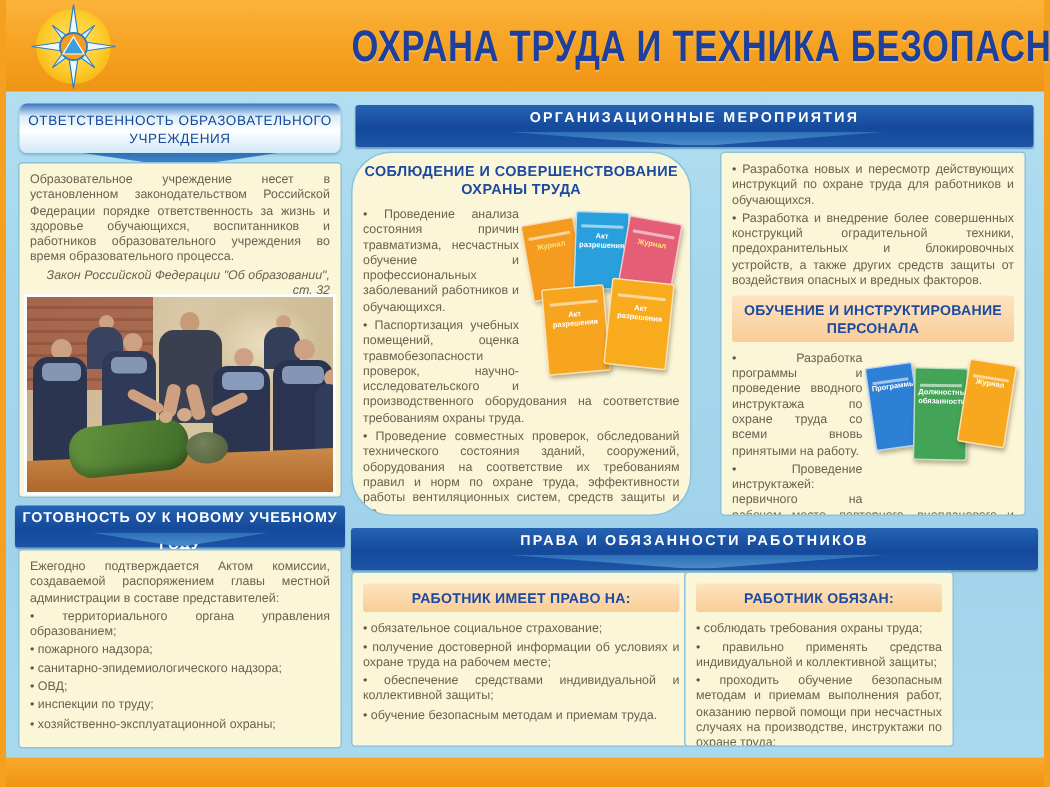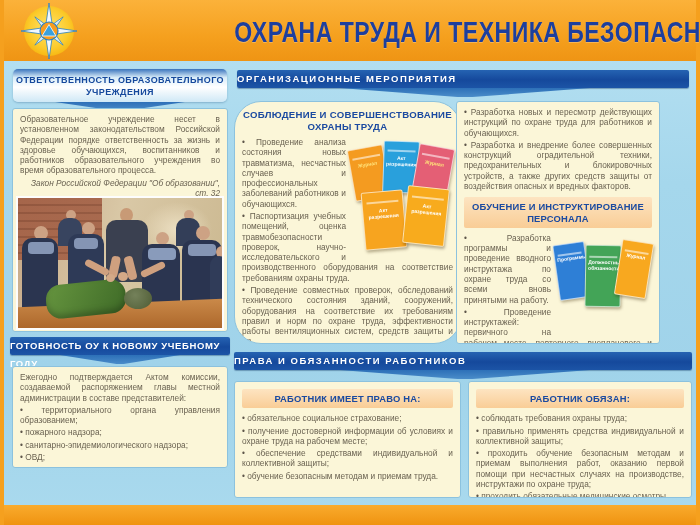--- a/index.html
+++ b/index.html
@@ -24,22 +24,22 @@
     position:absolute; left:225px; top:15px; width:465px; text-align:center;
     font-size:24px; font-weight:bold; color:#1d3f9e; letter-spacing:.5px;
     transform:scaleY(1.22) scaleX(0.96); transform-origin:center top;
     text-shadow:0 1px 0 rgba(255,255,255,.25);
     white-space:nowrap;
   }
 
   
   .bluebar {
     position:absolute; background:linear-gradient(180deg,#2563b2 0%,#15499c 55%,#1c54a6 100%);
-    color:#fff; font-weight:bold; border-radius:2px;
-    font-size:9.5px; letter-spacing:1.5px; line-height:18px; height:18px;
+    color:#fff; font-weight:bold; text-align:center; border-radius:2px;
+    font-size:9.5px; letter-spacing:1.5px; line-height:18px; height:28px;
     box-shadow:0 1px 1px rgba(0,40,90,.35);
   }
   .vee { position:absolute; background:linear-gradient(180deg,#2d70b8,#4a8cc9);
     clip-path:polygon(0 0,100% 0,53% 100%,47% 100%); height:9px; }
   .panel {
     position:absolute; background:#fbf6d8; border:1px solid #8cc2de; border-radius:3px;
     padding:5px 7px; color:#6a6251; font-size:8.3px; line-height:1.24;
     overflow:hidden; text-align:justify;
   }
   .panel-h { color:#1b4aa0; font-weight:bold; font-size:9.6px; line-height:1.2;
@@ -48,21 +48,21 @@
     color:#1b4aa0; font-weight:bold; font-size:9.4px; line-height:1.2; text-align:center;
     padding:4px 4px; margin:2px 0 5px; letter-spacing:.2px; }
   ul.blist { list-style:none; }
   ul.blist li { margin-bottom:2px; }
   ul.blist li::before { content:"• "; color:#5e564a; }
 
   
   .ribbon {
     position:absolute; left:13px; top:69px; width:214px; height:33px; border-radius:5px;
     background:linear-gradient(180deg,#3a74bd 0%,#d9edf9 26%,#ffffff 55%,#cfe8f6 100%);
-    color:#15489c; font-weight:bold; font-size:9px; line-height:1.35; text-align:center;
+    color:#15489c; font-weight:normal; font-size:9px; line-height:1.35; text-align:center;
     padding-top:5px; letter-spacing:.4px; box-shadow:0 1px 2px rgba(0,50,100,.25);
   }
 
   
   .photo { position:absolute; left:16px; top:196px; width:208px; height:134px;
     border:2px solid #fdfdfd; background:linear-gradient(105deg,#c6a887 0%,#d9c8a6 45%,#cbb890 100%);
     overflow:hidden; }
   .photo .brick { position:absolute; left:0; top:0; width:84px; height:62px; opacity:.85;
     background:repeating-linear-gradient(0deg,#a05a40 0 6px,#8a4932 6px 8px); }
   .photo .glow { position:absolute; right:10px; top:4px; width:70px; height:55px;
@@ -172,21 +172,21 @@
     <div class="parm" style="left:92px; top:58px; width:9px; height:22px; transform:rotate(12deg);"></div>
     <div class="parm" style="left:108px; top:58px; width:9px; height:24px; transform:rotate(-14deg);"></div>
     <div class="parm" style="left:122px; top:68px; width:26px; transform:rotate(-26deg);"></div>
     <div class="ph" style="left:88px; top:76px; width:9px; height:8px; background:#d4a987;"></div>
     <div class="ph" style="left:100px; top:74px; width:10px; height:9px; background:#d4a987;"></div>
   </div>
 
   <div class="bluebar" style="left:10px; top:337px; width:220px; letter-spacing:.6px;">ГОТОВНОСТЬ ОУ К НОВОМУ УЧЕБНОМУ ГОДУ</div>
   <div class="vee" style="left:60px; top:355px; width:120px;"></div>
 
-  <div class="panel" style="left:12px; top:366px; width:216px; height:102px;">
+  <div class="panel" style="left:12px; top:366px; width:216px; height:133px;">
     <div>Ежегодно подтверждается Актом комиссии, создаваемой распоряжением главы местной администрации в составе представителей:</div>
     <ul class="blist" style="margin-top:2px;">
       <li>территориального органа управления образованием;</li>
       <li>пожарного надзора;</li>
       <li>санитарно-эпидемиологического надзора;</li>
       <li>ОВД;</li>
       <li>инспекции по труду;</li>
       <li>хозяйственно-эксплуатационной охраны;</li>
 
     </ul>
@@ -208,28 +208,28 @@
           <span class="bk-label y">Журнал</span>
         </div>
       <div class="bk" style="left:12px; top:52px; width:42px; height:58px; background:#f7a41f; transform:rotate(-5deg);">
           <span class="bk-label">Акт разрешения</span>
         </div>
       <div class="bk" style="left:54px; top:48px; width:42px; height:58px; background:#f8ab1d; transform:rotate(6deg);">
           <span class="bk-label">Акт разрешения</span>
         </div>
     </div>
     <ul class="blist">
-      <li>Проведение анализа состояния новых травматизма, несчастных случаев и профессиональных заболеваний работников и обучающихся.</li>
+      <li>Проведение анализа состояния причин травматизма, несчастных обучение и профессиональных заболеваний работников и обучающихся.</li>
       <li>Паспортизация учебных помещений, оценка травмобезопасности проверок, научно-исследовательского и производственного оборудования на соответствие требованиям охраны труда.</li>
       <li>Проведение совместных проверок, обследований технического состояния зданий, сооружений, оборудования на соответствие их требованиям правил и норм по охране труда, эффективности работы вентиляционных систем, средств защиты и др.</li>
 
     </ul>
   </div>
 
-  <div class="panel" style="left:456px; top:101px; width:204px; height:243px;">
+  <div class="panel" style="left:480px; top:101px; width:204px; height:243px;">
     <ul class="blist">
       <li>Разработка новых и пересмотр действующих инструкций по охране труда для работников и обучающихся.</li>
       <li>Разработка и внедрение более совершенных конструкций оградительной техники, предохранительных и блокировочных устройств, а также других средств защиты от воздействия опасных и вредных факторов.</li>
     </ul>
     <div class="peach-h" style="margin-top:6px;">ОБУЧЕНИЕ И ИНСТРУКТИРОВАНИЕ ПЕРСОНАЛА</div>
     <div class="bkwrap" style="width:96px; height:92px; margin:2px 0 4px 5px;">
       <div class="bk" style="left:0; top:8px; width:32px; height:56px; background:#2e7fd6; transform:rotate(-8deg);">
           <span class="bk-label">Программы</span>
         </div>
       <div class="bk" style="left:29px; top:10px; width:36px; height:62px; background:#43a457; transform:rotate(1deg);">
@@ -252,21 +252,21 @@
   <div class="panel" style="left:234px; top:381px; width:227px; height:117px;">
     <div class="peach-h">РАБОТНИК ИМЕЕТ ПРАВО НА:</div>
     <ul class="blist">
       <li>обязательное социальное страхование;</li>
       <li>получение достоверной информации об условиях и охране труда на рабочем месте;</li>
       <li>обеспечение средствами индивидуальной и коллективной защиты;</li>
       <li>обучение безопасным методам и приемам труда.</li>
     </ul>
   </div>
 
-  <div class="panel" style="left:468px; top:381px; width:224px; height:117px;">
+  <div class="panel" style="left:456px; top:381px; width:180px; height:117px;">
     <div class="peach-h">РАБОТНИК ОБЯЗАН:</div>
     <ul class="blist">
       <li>соблюдать требования охраны труда;</li>
       <li>правильно применять средства индивидуальной и коллективной защиты;</li>
       <li>проходить обучение безопасным методам и приемам выполнения работ, оказанию первой помощи при несчастных случаях на производстве, инструктажи по охране труда;</li>
       <li>проходить обязательные медицинские осмотры.</li>
     </ul>
   </div>
 
 </div>

